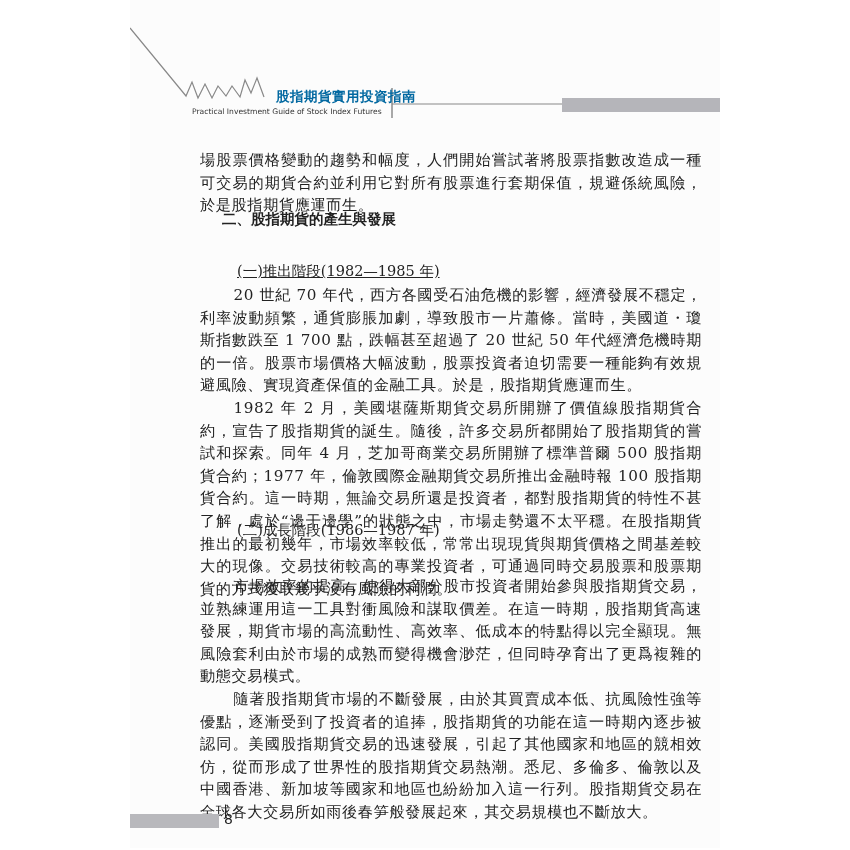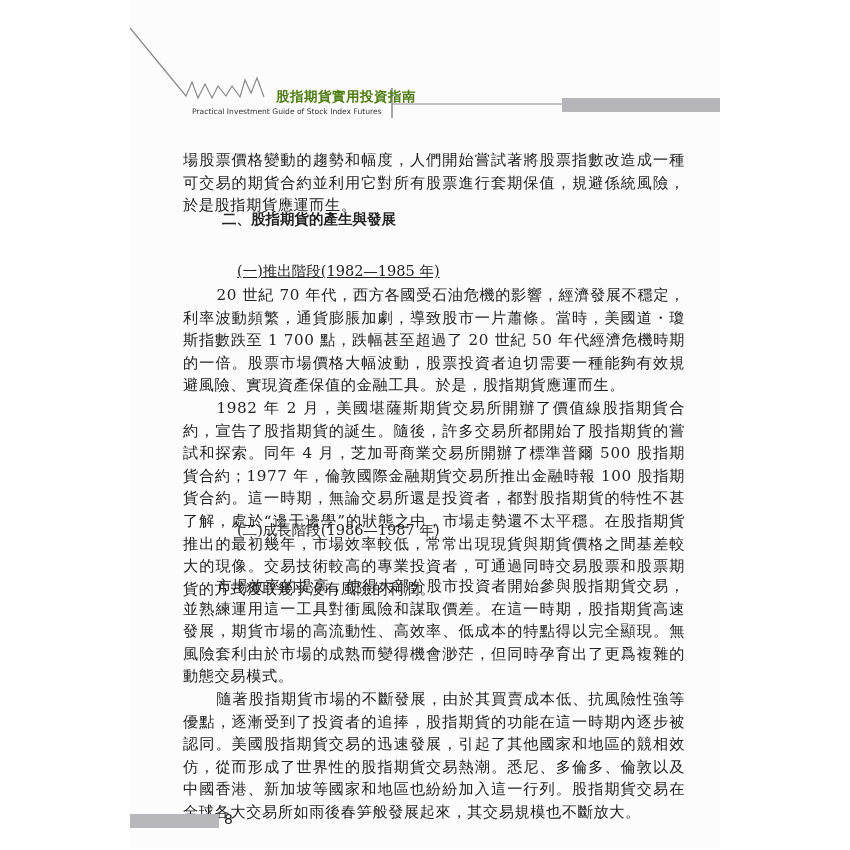--- a/index.html
+++ b/index.html
@@ -1,22 +1,22 @@
 <!DOCTYPE html>
 <html><head>
 <meta charset="utf-8">
 <style>
   html, body { margin: 0; padding: 0; }
   body { width: 850px; height: 850px; background: #ffffff; position: relative; overflow: hidden; }
   .page { position: absolute; left: 130px; top: 0; width: 590px; height: 848px; background: #fcfcfc; }
   .header-svg { position: absolute; left: 0; top: 0; }
-  .header-title { position: absolute; left: 278px; top: 88px; font-family: "DejaVu Serif", serif; font-size: 13.5px; font-weight: bold; color: #4d7c0f; letter-spacing: 0.5px; white-space: nowrap; }
+  .header-title { position: absolute; left: 278px; top: 88px; font-family: "DejaVu Serif", serif; font-size: 13.5px; font-weight: bold; color: #0369a1; letter-spacing: 0.5px; white-space: nowrap; }
   .header-sub { position: absolute; left: 186px; top: 107px; font-family: "DejaVu Sans", sans-serif; font-size: 7.6px; color: #333; white-space: nowrap; }
   .header-bar { position: absolute; left: 562px; top: 98px; width: 158px; height: 14px; background: #b5b5ba; }
-  .text { position: absolute; left: 183px; width: 502px; font-family: "DejaVu Serif", serif; font-size: 15.2px; color: #222; line-height: 22.6px; letter-spacing: 0.6px; }
+  .text { position: absolute; left: 200px; width: 502px; font-family: "DejaVu Serif", serif; font-size: 15.2px; color: #222; line-height: 22.6px; letter-spacing: 0.6px; }
   .text p { margin: 0; text-align: justify; }
   .indent { text-indent: 2.2em; }
   .section-h { position: absolute; left: 222px; font-family: "DejaVu Sans", sans-serif; font-weight: bold; font-size: 14.5px; color: #222; }
   .sub-h { position: absolute; left: 237px; font-family: "DejaVu Serif", serif; font-size: 14.5px; color: #222; }
   .footer-bar { position: absolute; left: 130px; top: 814px; width: 89px; height: 14px; background: #b8b8bc; }
   .page-num { position: absolute; left: 224px; top: 811px; font-family: "DejaVu Sans", sans-serif; font-size: 14px; color: #222; }
 </style>
 </head>
 <body>
 

